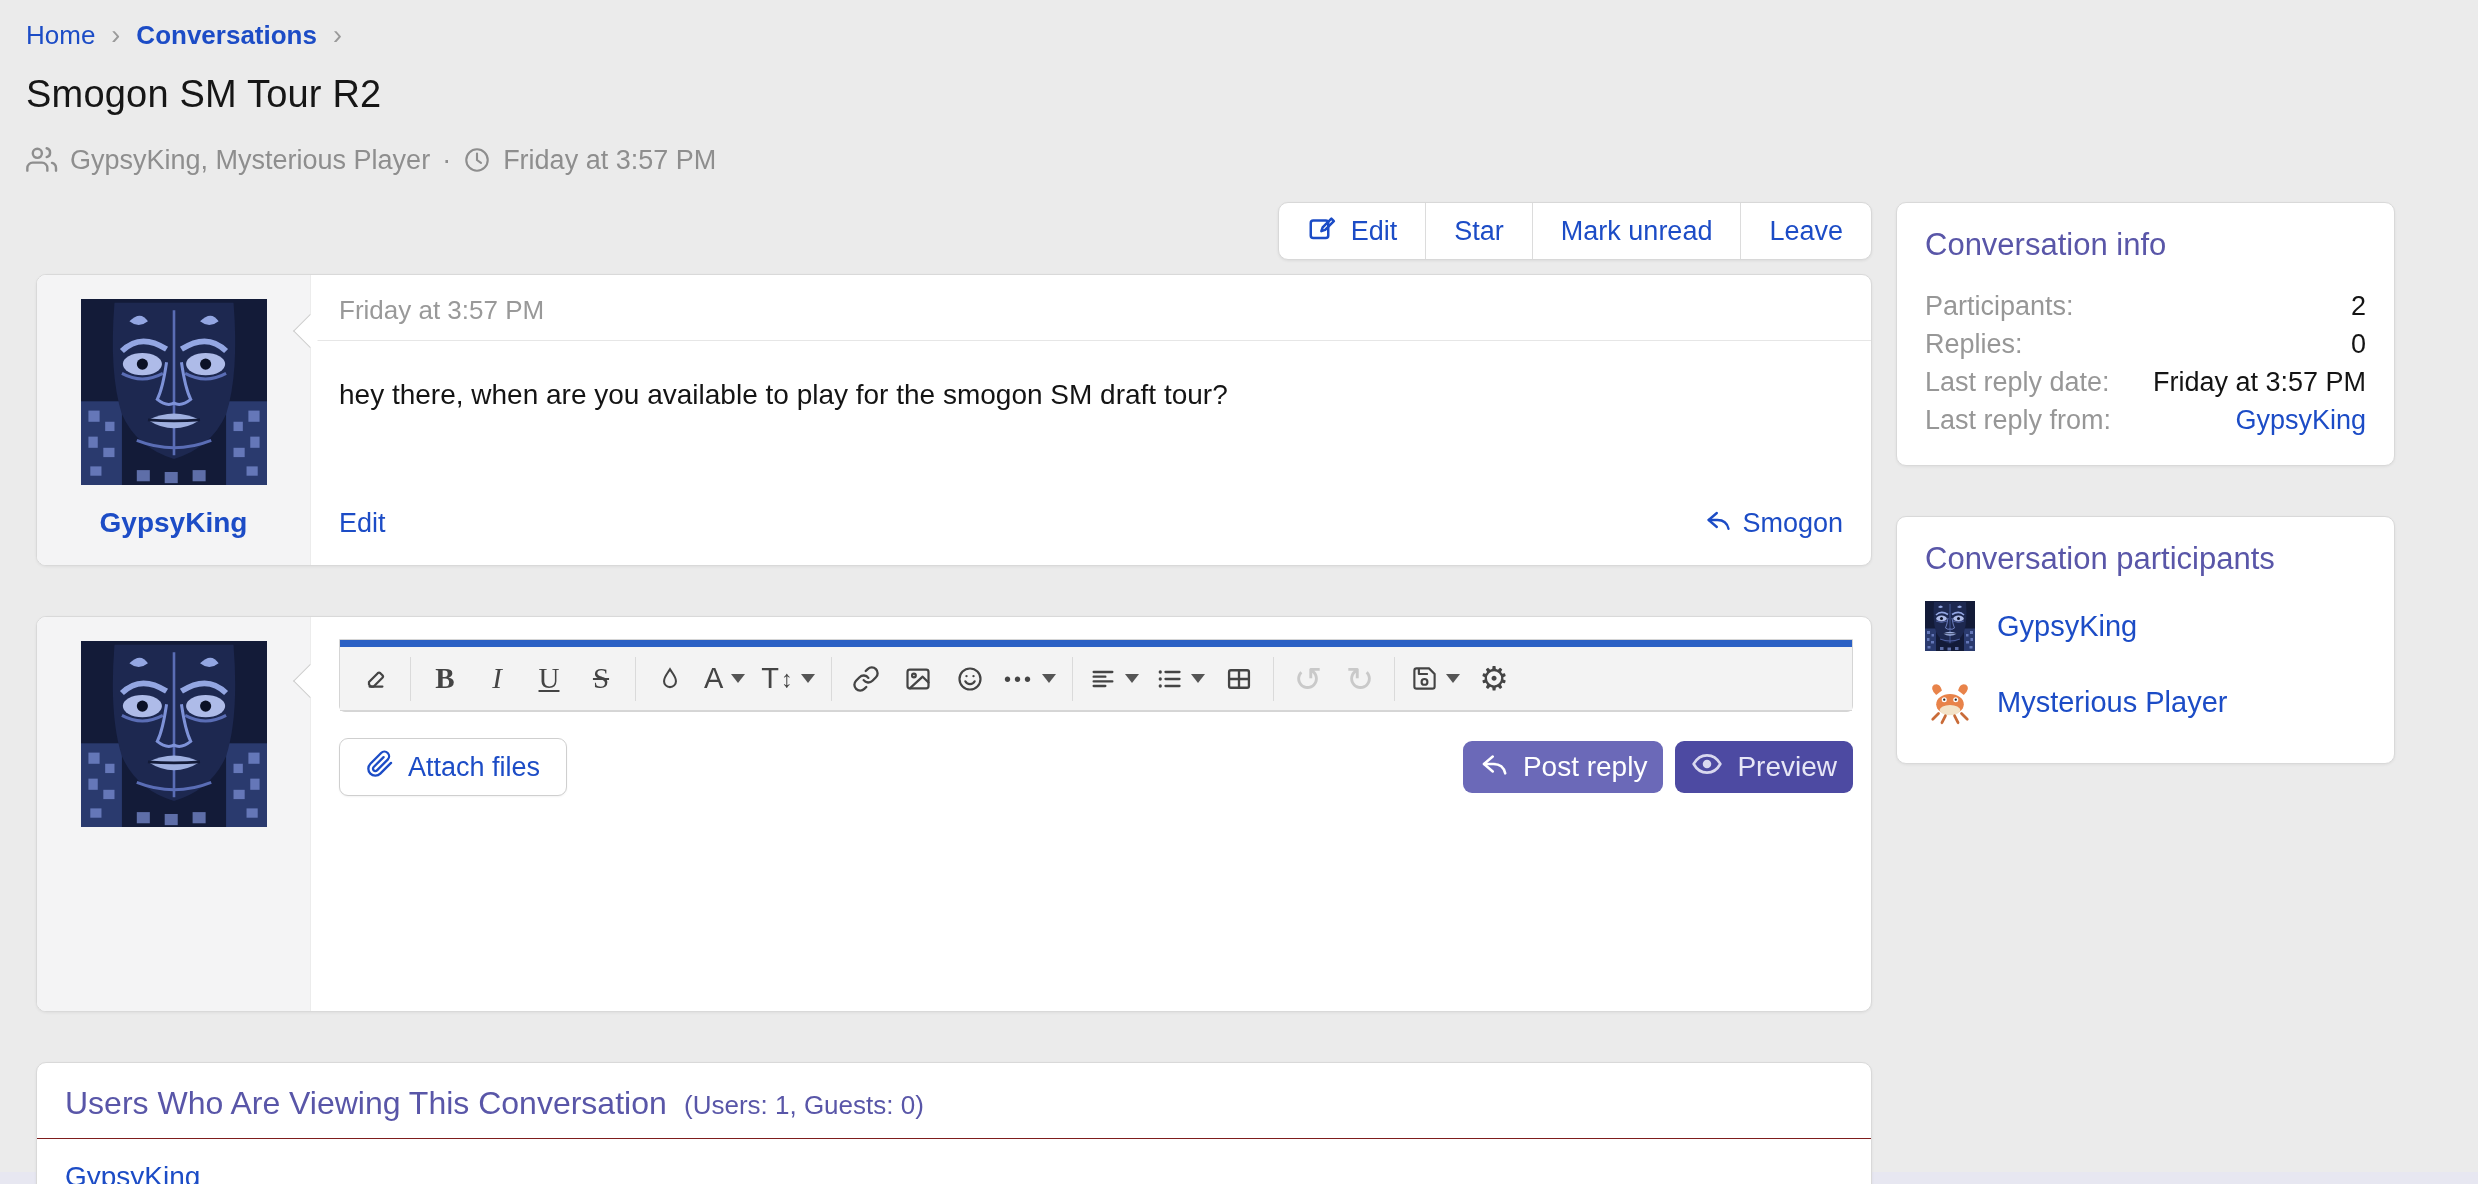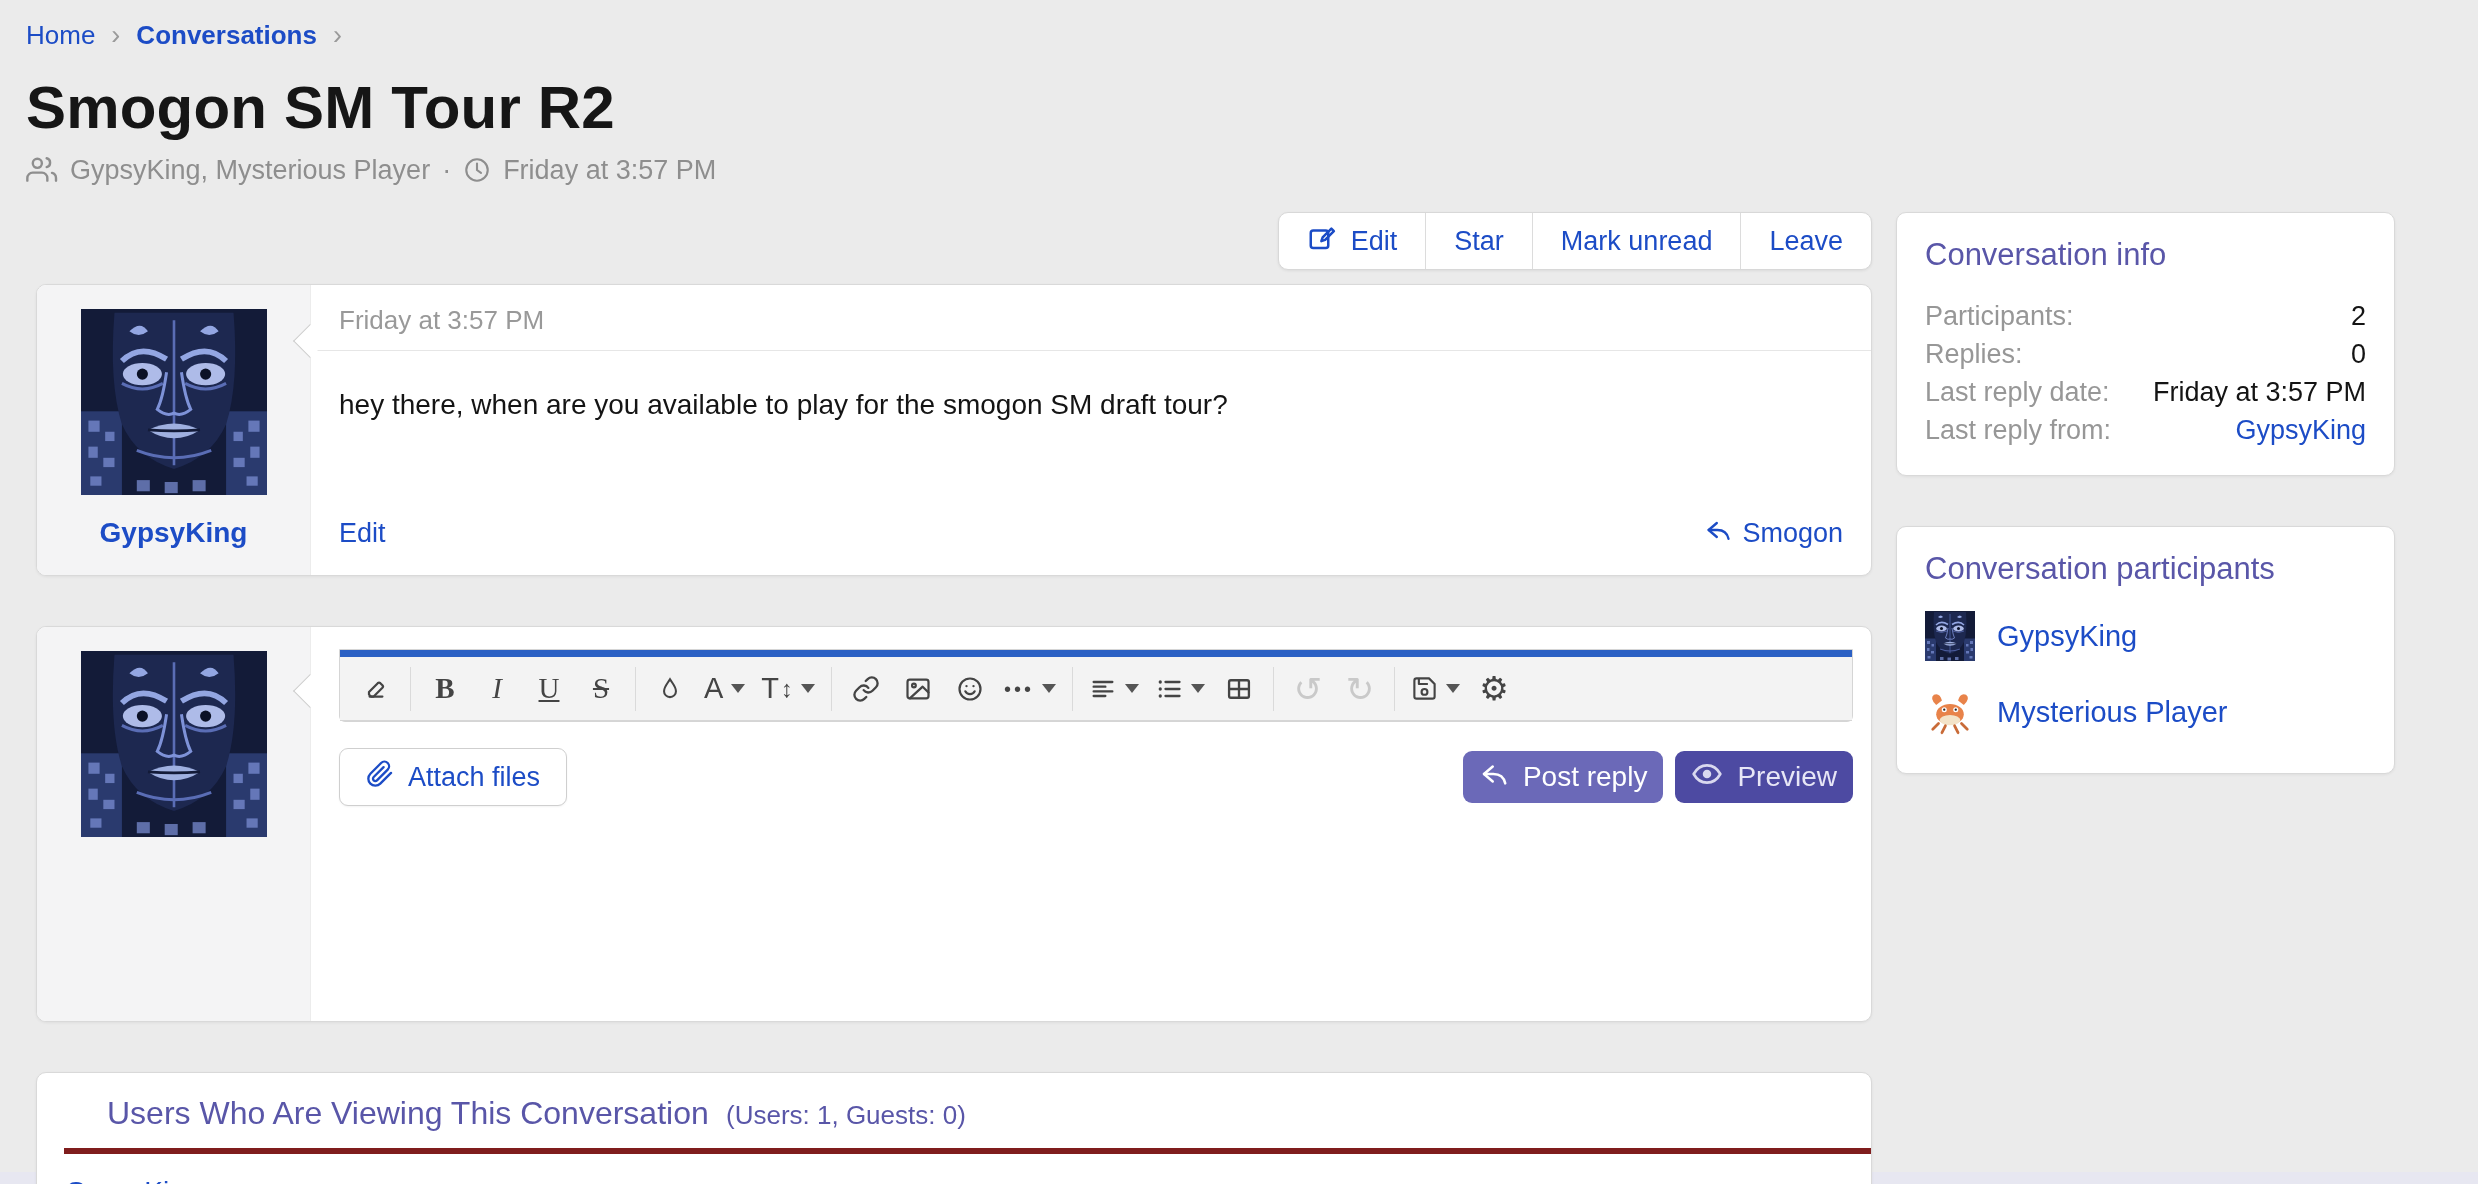--- a/index.html
+++ b/index.html
@@ -14,21 +14,21 @@
     width:2478px; height:1172px;
     background:#ebebeb;
     padding:20px 83px 0 36px;
   }
   
   .page-header { margin-left:-10px; }
   .breadcrumb { display:flex; align-items:center; gap:16px; font-size:26px; margin-bottom:22px; }
   .breadcrumb a { color:#1c4cc6; text-decoration:none; }
   .breadcrumb .crumb-current { font-weight:bold; }
   .crumb-sep { color:#9a9a9a; font-size:27px; line-height:1; }
-  .page-title { font-size:60px; font-weight:700; color:#161616; letter-spacing:.2px; margin-bottom:12px; }
+  .page-title { font-size:38px; font-weight:400; color:#161616; letter-spacing:.2px; margin-bottom:28px; }
   .page-meta { display:flex; align-items:center; gap:12px; color:#8e8e8e; font-size:27px; margin-bottom:26px; }
   .page-meta svg { display:block; }
   
   .layout { display:flex; gap:24px; align-items:flex-start; }
   .main-col { width:1836px; }
   .side-col { width:499px; }
   
   .actions-row { display:flex; justify-content:flex-end; margin-bottom:14px; }
   .seg-group {
     display:flex; background:#fff; border:1px solid #d8d8d8; border-radius:10px;
@@ -102,21 +102,21 @@
   }
   .primary-btns { display:flex; gap:12px; }
   .btn-post, .btn-preview {
     display:flex; align-items:center; gap:14px; height:52px; padding:0 16px;
     border:none; border-radius:9px; color:#fff; font-size:28px; cursor:pointer; font-family:inherit;
   }
   .btn-post { background:#6b69b8; }
   .btn-preview { background:#4d4aa2; color:#e7e6f6; }
   
   .viewing-card { padding:0; }
-  .viewing-head { padding:22px 43px 16px; border-bottom:6px solid #7f1d1d;margin-left:27px; }
+  .viewing-head { padding:22px 28px 16px; border-bottom:1px solid #7f1d1d; }
   .viewing-title { display:inline; color:#5956a8; font-size:32px; font-weight:400; }
   .viewing-counts { display:inline; color:#5956a8; font-size:26px; margin-left:10px; }
   .viewing-users { padding:22px 28px 18px; }
   .viewing-users a { color:#1c4cc6; text-decoration:none; font-size:28px; }
   
   .side-card { margin-bottom:50px; overflow:hidden; }
   .side-card-inner { padding:24px 28px 26px; }
   .side-title { color:#5956a8; font-size:31px; font-weight:400; margin-bottom:24px; }
   .info-row { display:flex; justify-content:space-between; font-size:27px; line-height:38px; }
   .info-label { color:#979797; }

